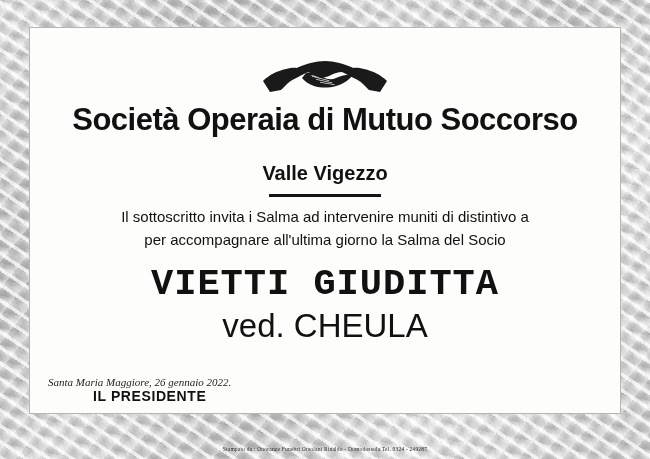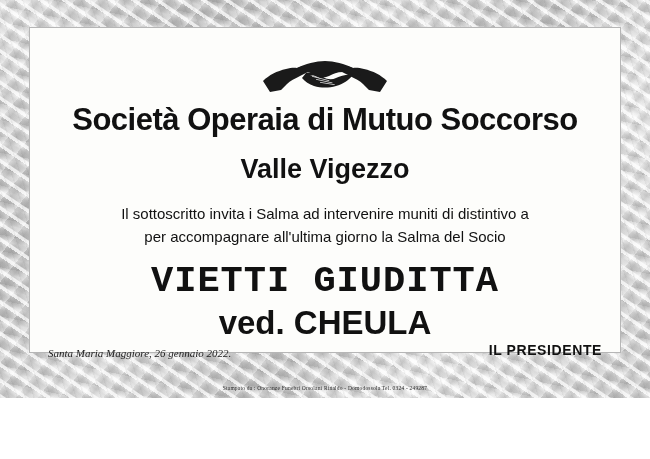--- a/index.html
+++ b/index.html
@@ -11,21 +11,21 @@
     height: 459px;
     overflow: hidden;
     font-family: "Liberation Sans", sans-serif;
     background: #ffffff;
   }
 
   
   .poster {
     position: relative;
     width: 650px;
-    height: 398px;
+    height: 459px;
     box-sizing: border-box;
     background-color: #cfcfcf;
     background-image:
       repeating-linear-gradient(34deg, rgba(255,255,255,0.75) 0px, rgba(255,255,255,0.75) 3px, rgba(180,180,180,0.0) 4px, rgba(160,160,160,0.25) 9px, rgba(255,255,255,0.0) 13px),
       repeating-linear-gradient(-51deg, rgba(255,255,255,0.55) 0px, rgba(255,255,255,0.0) 6px, rgba(140,140,140,0.28) 11px, rgba(255,255,255,0.0) 17px),
       repeating-linear-gradient(12deg, rgba(90,90,90,0.16) 0px, rgba(255,255,255,0.0) 5px, rgba(255,255,255,0.5) 10px, rgba(255,255,255,0.0) 16px),
       linear-gradient(128deg, #e8e8e8 0%, #bdbdbd 22%, #e3e3e3 40%, #c4c4c4 58%, #ededed 74%, #c9c9c9 100%);
     padding: 28px 30px 46px 30px;
   }
   .poster::after {
@@ -67,23 +67,23 @@
     font-weight: bold;
     letter-spacing: -0.5px;
     line-height: 1.05;
     margin-top: 2px;
     white-space: nowrap;
   }
   .org-name .light {
     font-weight: bold;
   }
   .org-valley {
-    font-size: 27px;
-    font-weight: bold;
-    margin-top: 17px;
+    font-size: 20px;
+    font-weight: bold;
+    margin-top: 25px;
     letter-spacing: 0px;
   }
 
   .rule {
     width: 112px;
     height: 3px;
     background: #141414;
     margin: 9px 0 8px 0;
   }
 
@@ -97,32 +97,32 @@
   .deceased-name {
     font-size: 37px;
     font-weight: bold;
     letter-spacing: 1px;
     margin-top: 12px;
     white-space: nowrap;
     font-family: Liberation Mono, monospace;
   }
   .deceased-widow {
     font-size: 33px;
-    font-weight: bold;
+    font-weight: normal;
     margin-top: 2px;
     white-space: nowrap;
   }
 
   .footer-row {
     width: 100%;
     margin-top: auto;
     display: flex;
-    align-items: flex-end;
     justify-content: space-between;
     padding-bottom: 2px;
+    flex-direction: column;
   }
   .place-date {
     font-family: "Liberation Serif", serif;
     font-style: italic;
     font-size: 11px;
     color: #222;
     white-space: nowrap;
   }
   .president {
     font-size: 14px;

